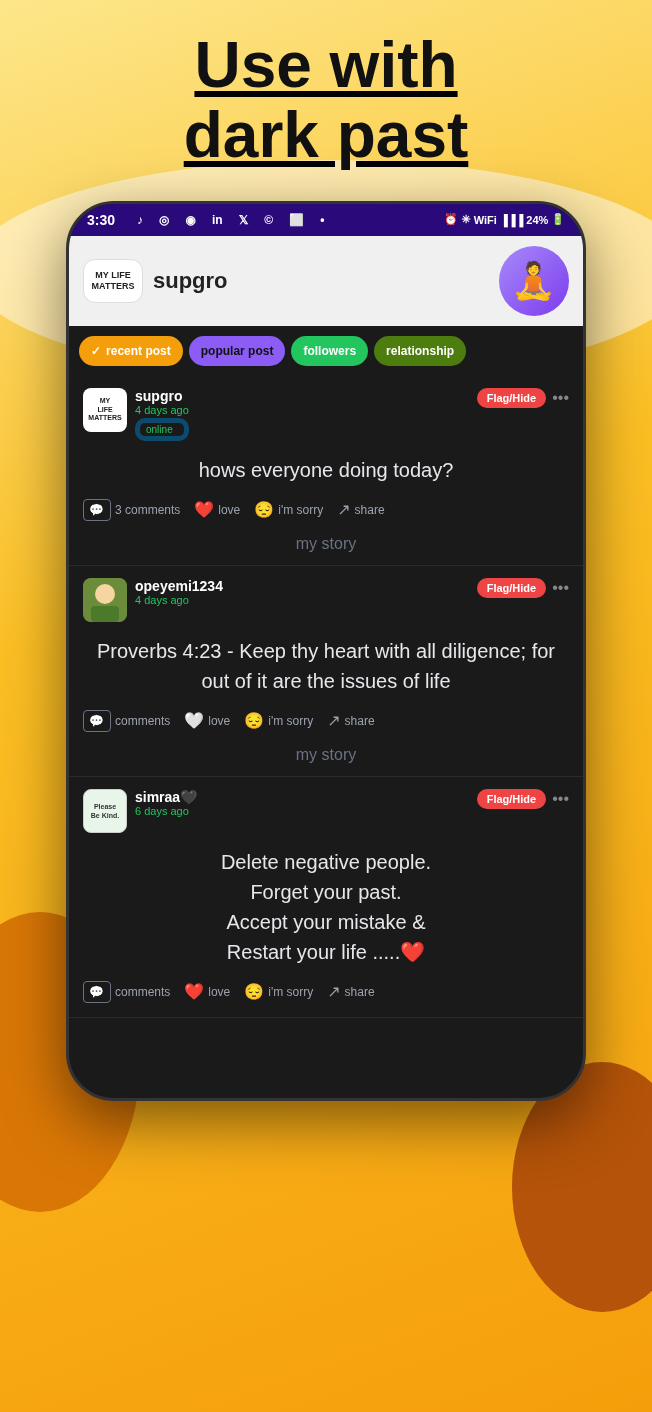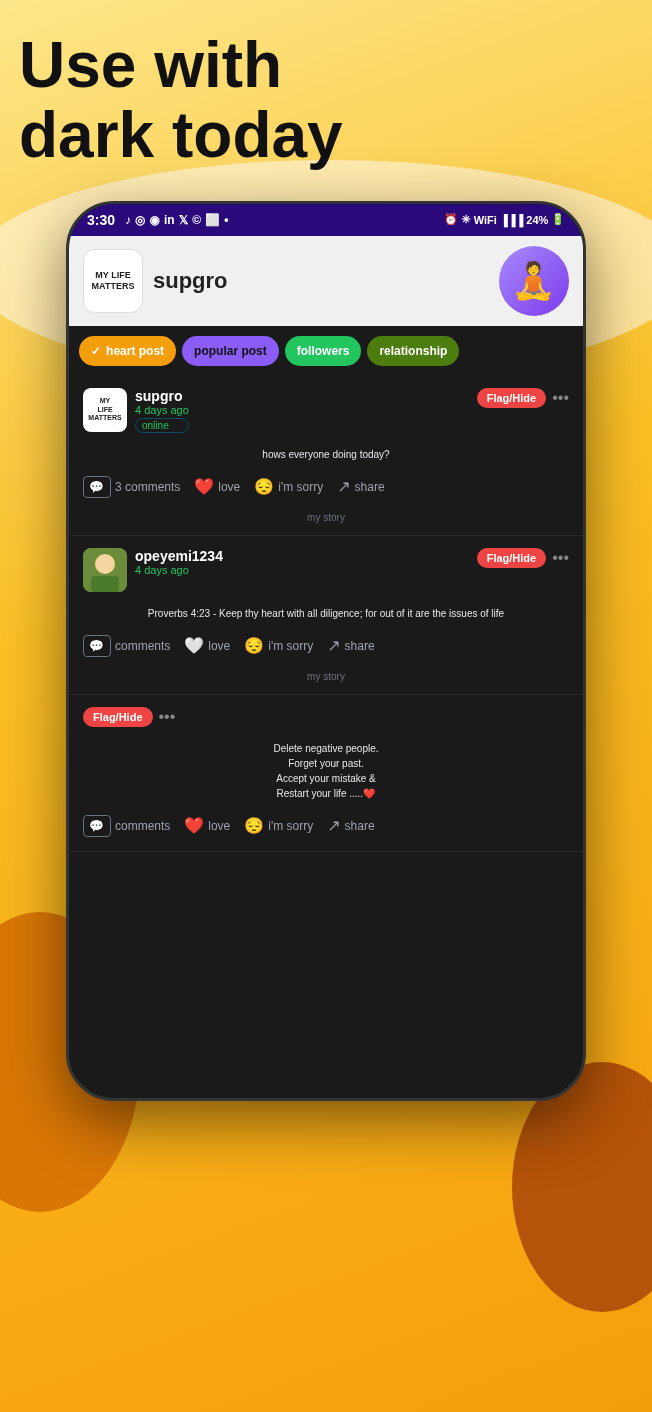--- a/index.html
+++ b/index.html
@@ -50,21 +50,23 @@
       background: #fff;
       border-radius: 50%;
       z-index: 0;
       opacity: 0.5;
     }
 
     
     .header-text {
       position: relative;
       z-index: 1;
+      text-align: center;
       padding: 30px 19px 0;
+      text-decoration: underline;
     }
     .header-text h1 {
       font-size: 64px;
       font-weight: 900;
       color: #111;
       line-height: 1.1;
       font-family: -apple-system, BlinkMacSystemFont, 'Arial Black', sans-serif;
     }
 
     
@@ -91,37 +93,37 @@
     .status-bar {
       background: #2a0a7a;
       color: white;
       display: flex;
       justify-content: space-between;
       align-items: center;
       padding: 8px 18px;
       font-size: 12px;
       font-weight: 600;
     }
-    .status-left { display: flex; align-items: center; gap: 4px; }
+    .status-left { display: flex; align-items: center; gap: 16px; }
     .status-right { display: flex; align-items: center; gap: 3px; font-size: 11px; }
     .status-time { font-size: 14px; font-weight: 700; }
 
     
     .app-header {
       background: #f0f0f0;
       display: flex;
       align-items: center;
       justify-content: space-between;
       padding: 10px 14px;
     }
     .app-logo {
       background: #fff;
       border-radius: 12px;
       width: 60px;
-      height: 64px;
+      height: 44px;
       display: flex;
       align-items: center;
       justify-content: center;
       font-size: 9px;
       font-weight: 900;
       text-transform: uppercase;
       text-align: center;
       line-height: 1.2;
       color: #222;
       border: 1px solid #ddd;
@@ -229,21 +231,21 @@
       font-weight: 700;
       color: #fff;
     }
     .post-time {
       font-size: 11px;
       color: #22c55e;
     }
     .online-badge {
       display: inline-block;
       background: transparent;
-      border: 1px solid #0c4a6e;
+      border: 5px solid #0c4a6e;
       color: #22c55e;
       border-radius: 10px;
       font-size: 10px;
       padding: 1px 6px;
       margin-top: 2px;
     }
     .post-actions {
       display: flex;
       align-items: center;
       gap: 6px;
@@ -259,21 +261,21 @@
       cursor: pointer;
       text-align: right;
     }
     .more-btn {
       color: #888;
       font-size: 16px;
       cursor: pointer;
     }
     .post-content {
       color: #e5e7eb;
-      font-size: 10px;
+      font-size: 20px;
       text-align: center;
       padding: 8px 4px;
       line-height: 1.5;
     }
     .post-reactions {
       display: flex;
       align-items: center;
       gap: 14px;
       padding: 6px 0;
     }
@@ -292,21 +294,21 @@
       border: 1.5px solid #6b7280;
       border-radius: 4px;
       display: flex;
       align-items: center;
       justify-content: center;
       font-size: 12px;
     }
     .my-story-row {
       text-align: center;
       color: #6b7280;
-      font-size: 10px;
+      font-size: 16px;
       padding: 8px 0 4px;
     }
 
     
     .simraa-avatar {
       width: 44px;
       height: 44px;
       border-radius: 8px;
       background: #e8f5e9;
       display: flex;
@@ -324,21 +326,21 @@
 <body>
 
 <div class="bg-wrapper"></div>
 <div class="bg-wave"></div>
 <div class="bg-circle-left"></div>
 <div class="bg-circle-right"></div>
 
 <div class="header-text">
   <h1>
     <span>Use with</span><br>
-    <span>dark today</span>
+    <span>dark past</span>
   </h1>
 </div>
 
 <div class="phone-wrapper">
   <div class="phone">
 
     <div class="status-bar">
       <div class="status-left">
         <span class="status-time">3:30</span>
         <span style="margin-left:6px;">♪</span>
@@ -368,21 +370,21 @@
         <span class="app-title">supgro</span>
       </div>
       <div class="header-avatar">
         <span class="avatar-figure">🧘</span>
       </div>
     </div>
 
     <div class="tab-bar">
       <button class="tab-btn active-yellow">
         <span>✓</span>
-        <span>heart post</span>
+        <span>recent post</span>
       </button>
       <button class="tab-btn active-blue">
         <span>popular post</span>
       </button>
       <button class="tab-btn active-green">
         <span>followers</span>
       </button>
       <button class="tab-btn active-gray">
         <span>relationship</span>
       </button>
@@ -468,20 +470,29 @@
             <span>share</span>
           </div>
         </div>
         <div class="my-story-row">
           <span>my story</span>
         </div>
       </div>
 
       <div class="post-card">
         <div class="post-header">
+          <div class="post-user-info">
+            <div class="simraa-avatar">
+              <div style="font-size:7px;font-weight:700;text-align:center;line-height:1.3;color:#333;">Please<br>Be Kind.</div>
+            </div>
+            <div class="post-meta">
+              <span class="post-username">simraa🖤</span>
+              <span class="post-time">6 days ago</span>
+            </div>
+          </div>
           <div class="post-actions">
             <button class="flag-btn">Flag/Hide</button>
             <span class="more-btn">•••</span>
           </div>
         </div>
         <div class="post-content" style="white-space:pre-line;">Delete negative people.
 Forget your past.
 Accept your mistake &amp;
 Restart your life .....❤️</div>
         <div class="post-reactions">

